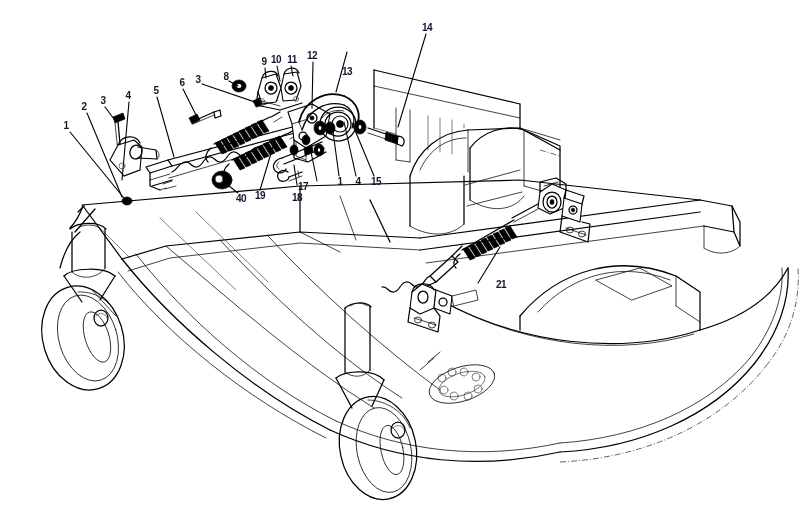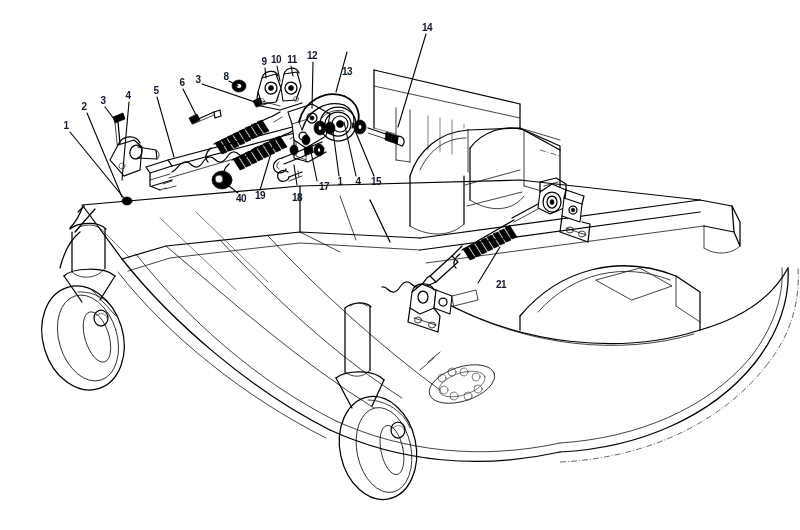--- a/index.html
+++ b/index.html
@@ -494,20 +494,20 @@
     <span class="callout" style="left:226px; top:77px;">8</span>
     <span class="callout" style="left:264px; top:62px;">9</span>
     <span class="callout" style="left:276px; top:60px;">10</span>
     <span class="callout" style="left:292px; top:60px;">11</span>
     <span class="callout" style="left:312px; top:56px;text-align:center;">12</span>
     <span class="callout" style="left:347px; top:46px;margin-top:26px;">13</span>
     <span class="callout" style="left:427px; top:28px;">14</span>
     <span class="callout" style="left:376px; top:182px;">15</span>
     <span class="callout" style="left:358px; top:182px;">4</span>
     <span class="callout" style="left:340px; top:182px;">1</span>
-    <span class="callout" style="left:324px; top:187px;">17</span>
+    <span class="callout" style="left:303px; top:187px;">17</span>
     <span class="callout" style="left:297px; top:198px;">18</span>
     <span class="callout" style="left:260px; top:196px;text-align:right;">19</span>
     <span class="callout" style="left:241px; top:199px;">40</span>
     <span class="callout" style="left:501px; top:241px;margin-top:44px;">21</span>
   </div>
 
 </div>
 
 </body></html>

